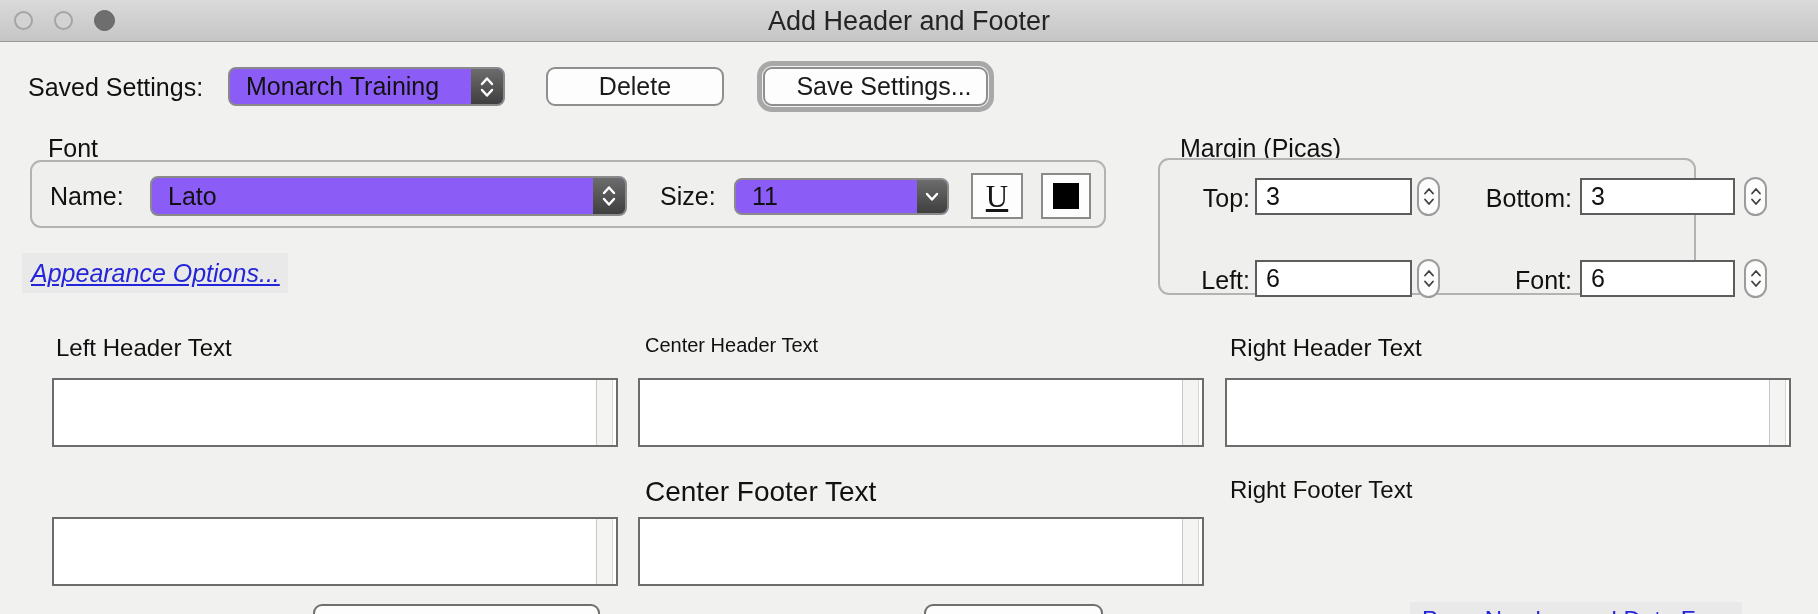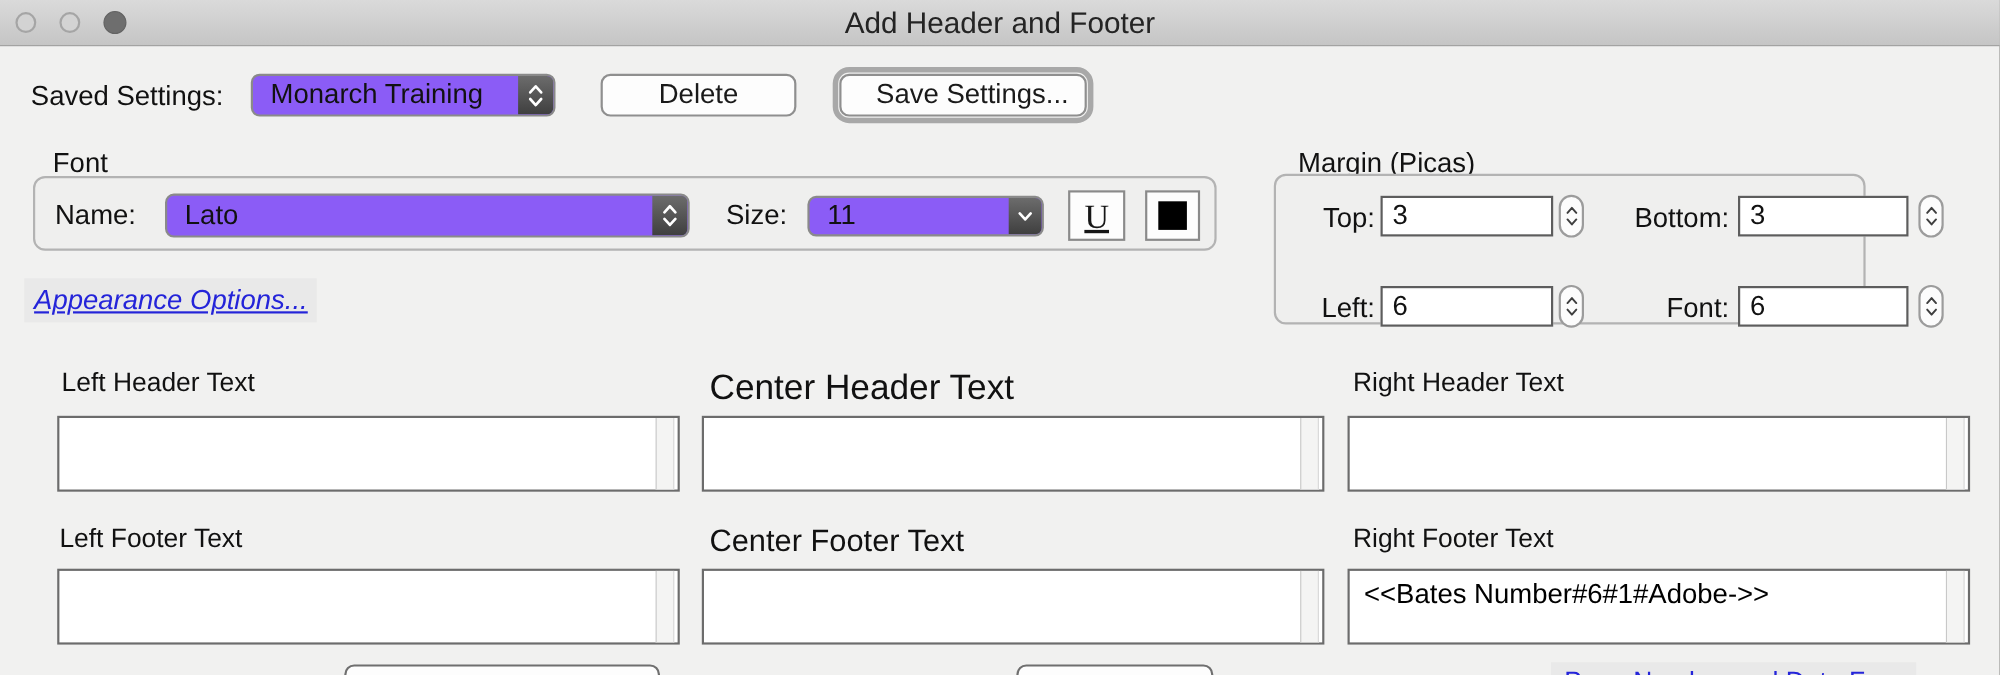--- a/index.html
+++ b/index.html
@@ -172,50 +172,45 @@
       <svg width="12" height="8" viewBox="0 0 12 8">
           <path d="M2 1.5 L6 6 L10 1.5" fill="none" stroke="#3f3f3f" stroke-width="1.8" stroke-linecap="round" stroke-linejoin="round"></path>
         </svg>
     </div>
   </div>
 
   <div class="abs linkbox" style="left:22px;top:253px;width:266px;height:40px;"></div>
   <div class="abs link" style="left:31px;top:259px;font-style:italic;">Appearance Options...</div>
 
   <div class="abs lbl" style="left:56px;top:334px;font-size:24px;">Left Header Text</div>
-  <div class="abs lbl" style="left:645px;top:334px;font-size:32px;">Center Header Text</div>
+  <div class="abs lbl" style="left:645px;top:334px;font-size:20px;">Center Header Text</div>
   <div class="abs lbl" style="left:1230px;top:334px;font-size:24px;">Right Header Text</div>
 
   <div class="abs ta" style="left:52px;top:378px;width:566px;height:69px;">
     <span class="tatext"></span>
     <span class="scroll"></span>
   </div>
   <div class="abs ta" style="left:638px;top:378px;width:566px;height:69px;">
     <span class="tatext"></span>
     <span class="scroll"></span>
   </div>
   <div class="abs ta" style="left:1225px;top:378px;width:566px;height:69px;">
     <span class="tatext"></span>
     <span class="scroll"></span>
   </div>
 
-  <div class="abs lbl" style="left:54px;top:476px;font-size:24px;">Left Footer Text</div>
   <div class="abs lbl" style="left:645px;top:476px;font-size:28px;">Center Footer Text</div>
   <div class="abs lbl" style="left:1230px;top:476px;font-size:24px;">Right Footer Text</div>
 
   <div class="abs ta" style="left:52px;top:517px;width:566px;height:69px;">
     <span class="tatext"></span>
     <span class="scroll"></span>
   </div>
   <div class="abs ta" style="left:638px;top:517px;width:566px;height:69px;">
     <span class="tatext"></span>
-    <span class="scroll"></span>
-  </div>
-  <div class="abs ta" style="left:1225px;top:517px;width:566px;height:69px;">
-    <span class="tatext">&lt;&lt;Bates Number#6#1#Adobe-&gt;&gt;</span>
     <span class="scroll"></span>
   </div>
 
   <div class="abs partialbtn" style="left:313px;top:604px;width:287px;height:28px;"></div>
   <div class="abs partialbtn" style="left:924px;top:604px;width:179px;height:28px;"></div>
   <div class="abs linkbox" style="left:1410px;top:602px;width:332px;height:12px;overflow:hidden;">
     <span class="link" style="position:absolute;left:12px;top:4px;font-size:24px;">Page Number and Date Format...</span>
   </div>
 
 </div>

